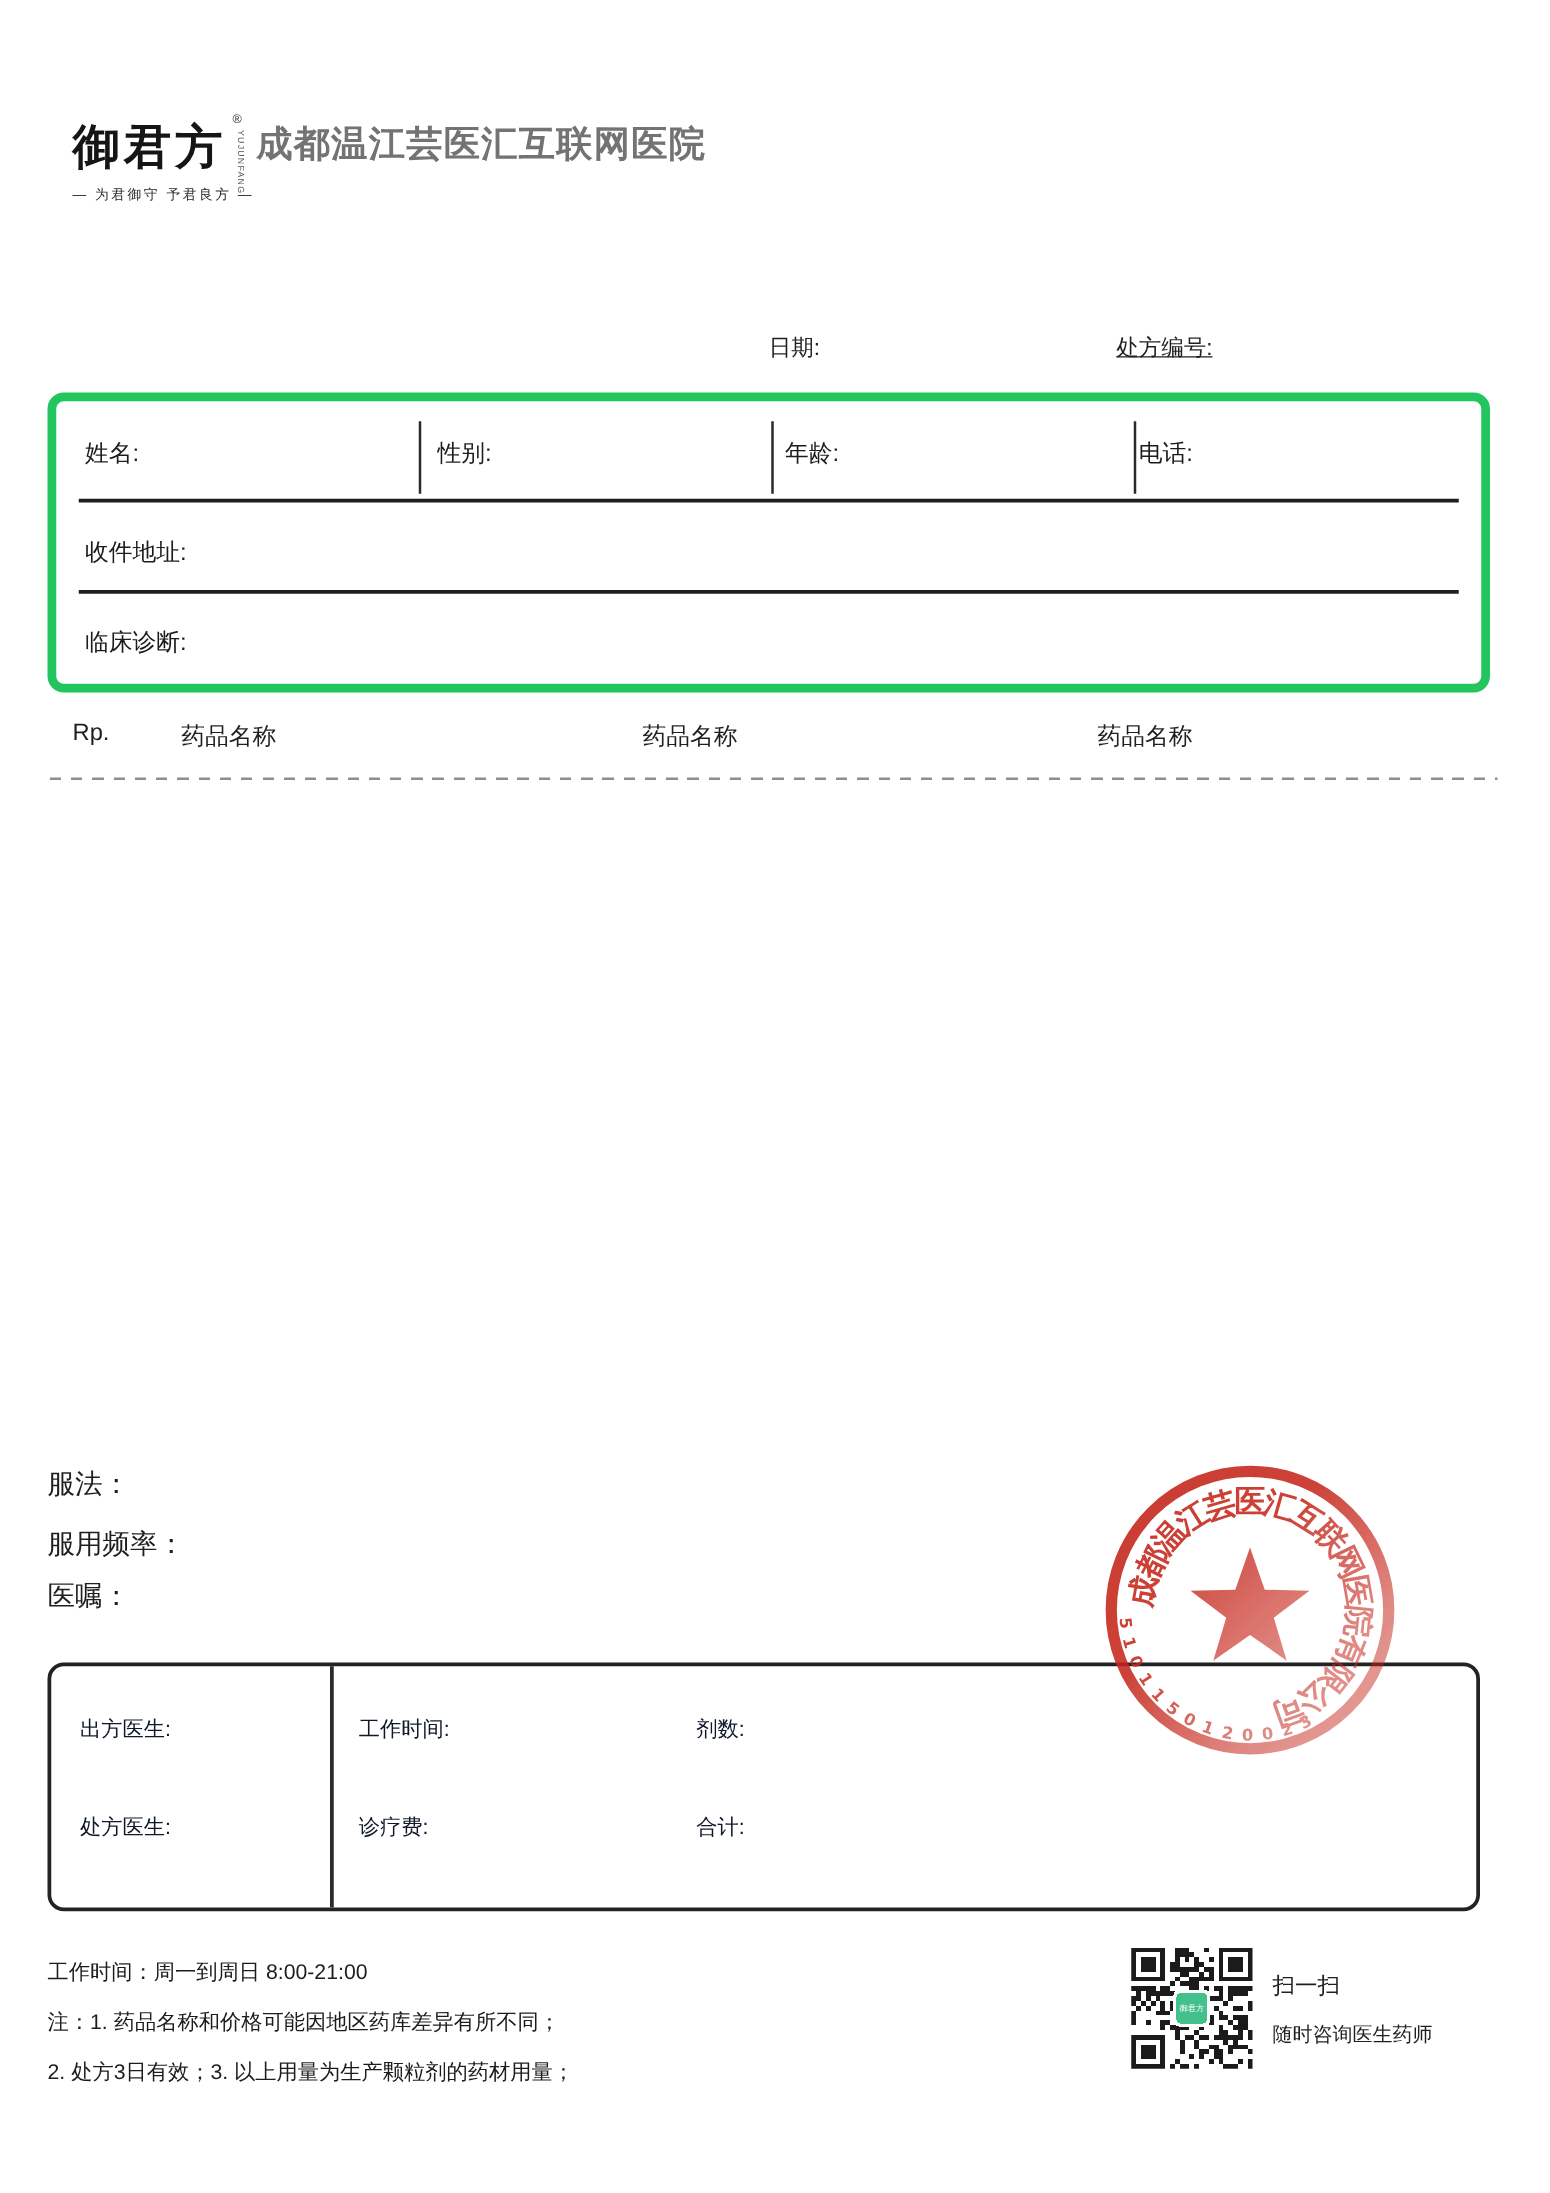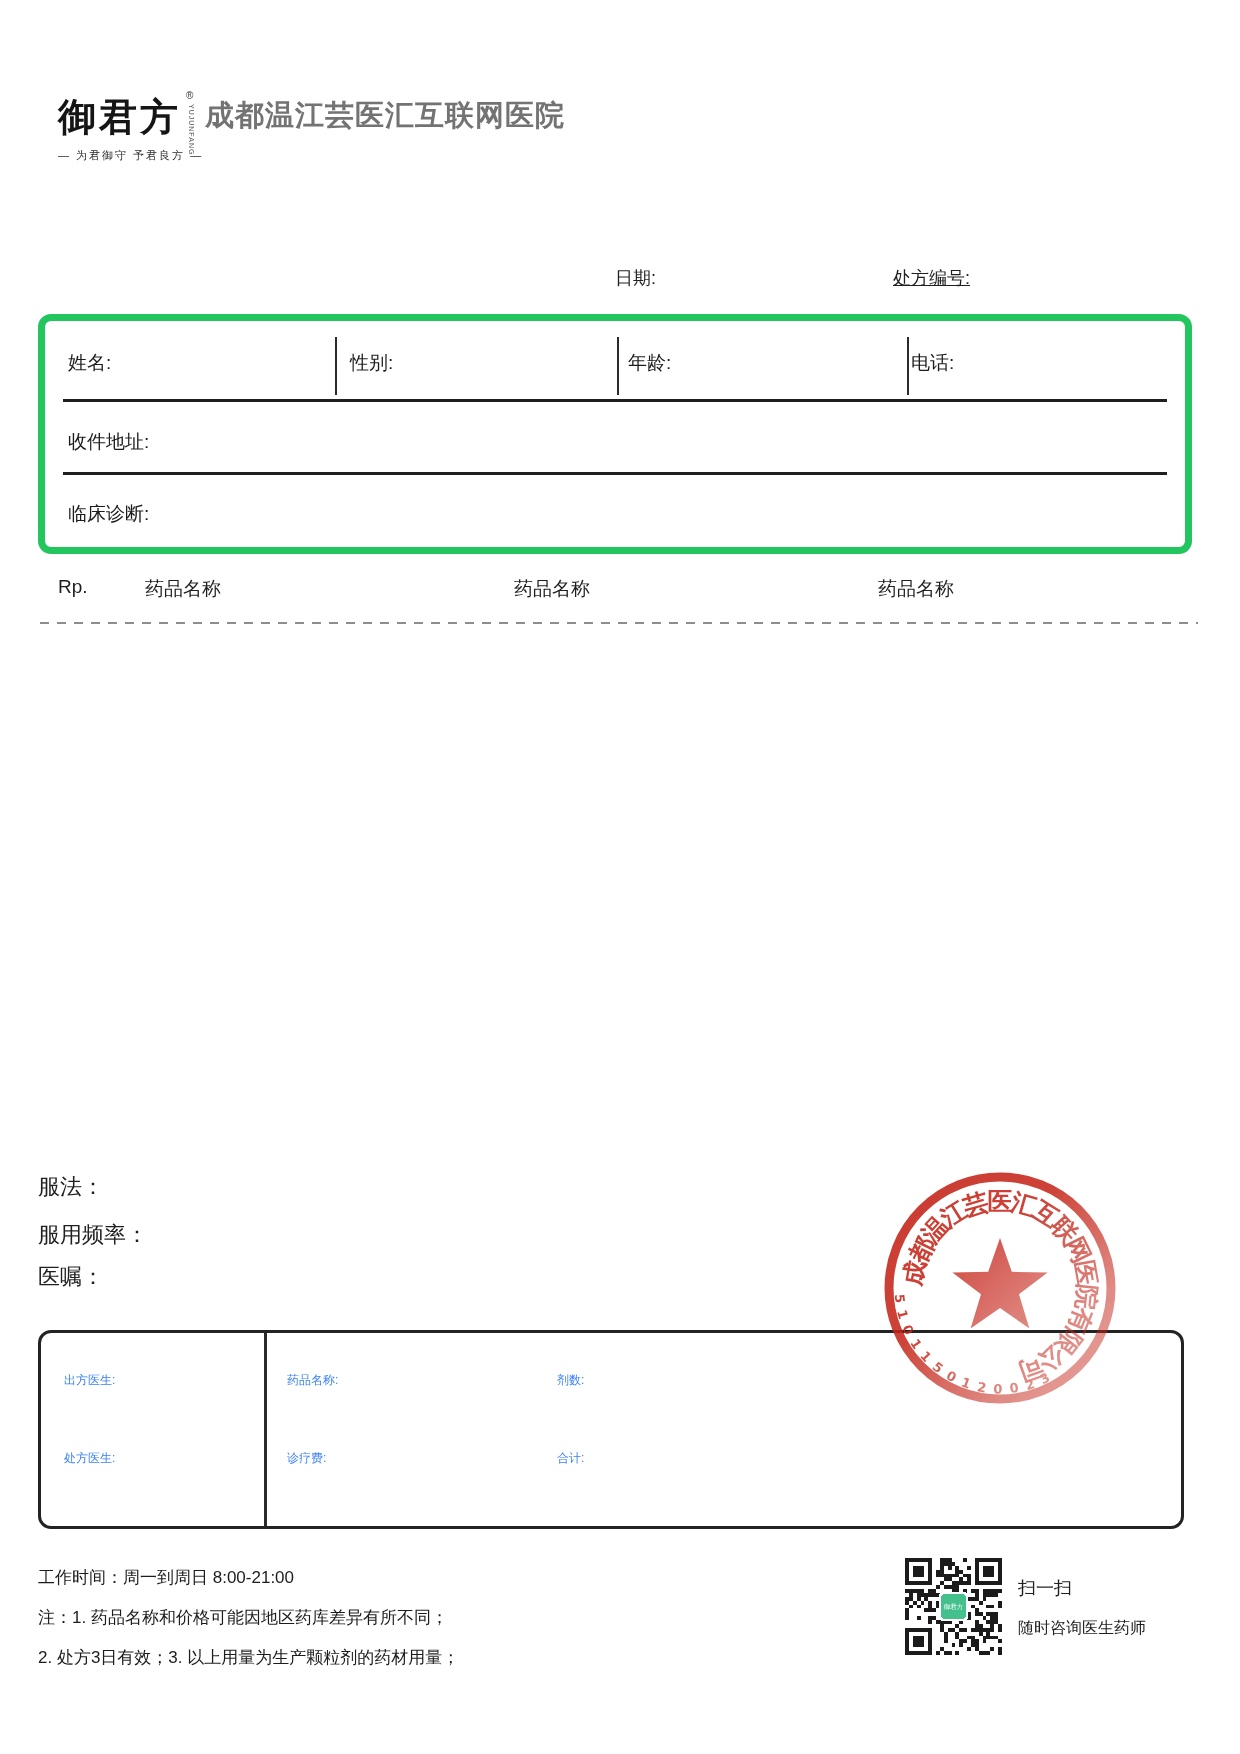--- a/index.html
+++ b/index.html
@@ -32,21 +32,21 @@
   .drug-h{top:576px;font-size:19px;}
   .dash-line{left:40px;top:622px;width:1158px;height:2px;
              background:repeating-linear-gradient(90deg,#8d8d8d 0 9px,transparent 9px 17px);}
 
   
   .usage-label{left:38px;font-size:22px;}
 
   
   .sig-box{left:38px;top:1330px;width:1140px;height:193px;border:3px solid #232323;border-radius:13px;}
   .sig-vdiv{position:absolute;left:223px;top:0;bottom:0;width:2.5px;background:#2a2a2a;}
-  .sig-label{position:absolute;font-size:12px;color:#3b82f6;text-align:right;}
+  .sig-label{position:absolute;font-size:17px;color:#0f172a;text-align:right;}
 
   
   .foot-text{left:38px;font-size:17px;color:#1c1c1c;}
   .qr-wrap{left:905px;top:1558px;width:97px;height:97px;}
   .qr-scan{left:1018px;top:1576px;font-size:18px;}
   .qr-desc{left:1018px;top:1618px;font-size:16px;}
 
   
   .stamp-wrap{left:848px;top:1136px;width:304px;height:304px;z-index:4;pointer-events:none;}
 </style>
@@ -85,21 +85,21 @@
   <div class="abs dash-line"></div>
 
   <div class="abs usage-label" style="top:1172px;">服法：</div>
   <div class="abs usage-label" style="top:1220px;">服用频率：</div>
   <div class="abs usage-label" style="top:1262px;">医嘱：</div>
 
   <div class="abs sig-box">
     <span class="sig-vdiv"></span>
     <span class="sig-label" style="left:23px;top:39px;">出方医生:</span>
     <span class="sig-label" style="left:23px;top:117px;">处方医生:</span>
-    <span class="sig-label" style="left:246px;top:39px;">药品名称:</span>
+    <span class="sig-label" style="left:246px;top:39px;">工作时间:</span>
     <span class="sig-label" style="left:246px;top:117px;">诊疗费:</span>
     <span class="sig-label" style="left:516px;top:39px;">剂数:</span>
     <span class="sig-label" style="left:516px;top:117px;">合计:</span>
   </div>
 
   <div class="abs stamp-wrap">
     <svg id="stamp-svg" width="304" height="304" viewBox="0 0 304 304">
       <defs>
         <linearGradient id="fadeg" x1="0" y1="0" x2="1" y2="1">
           <stop offset="0" stop-color="#ffffff"></stop>

